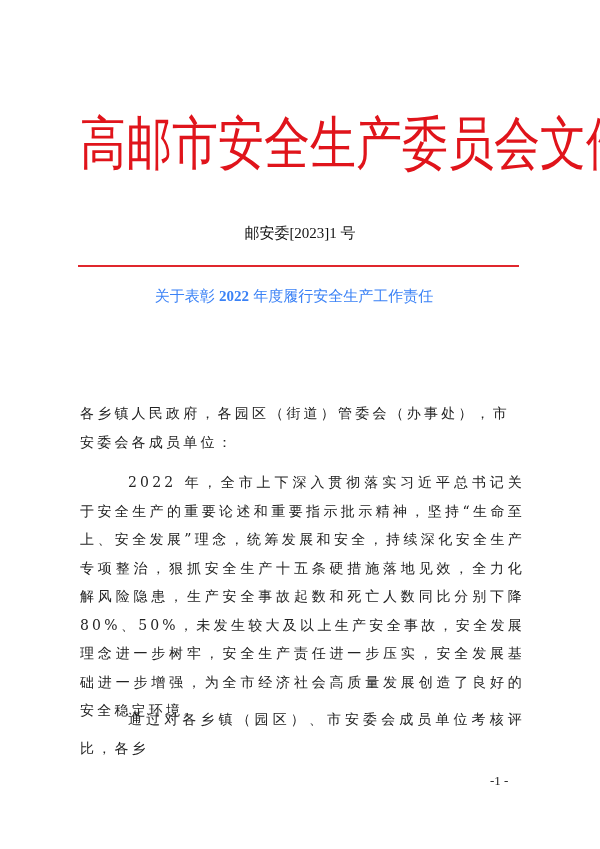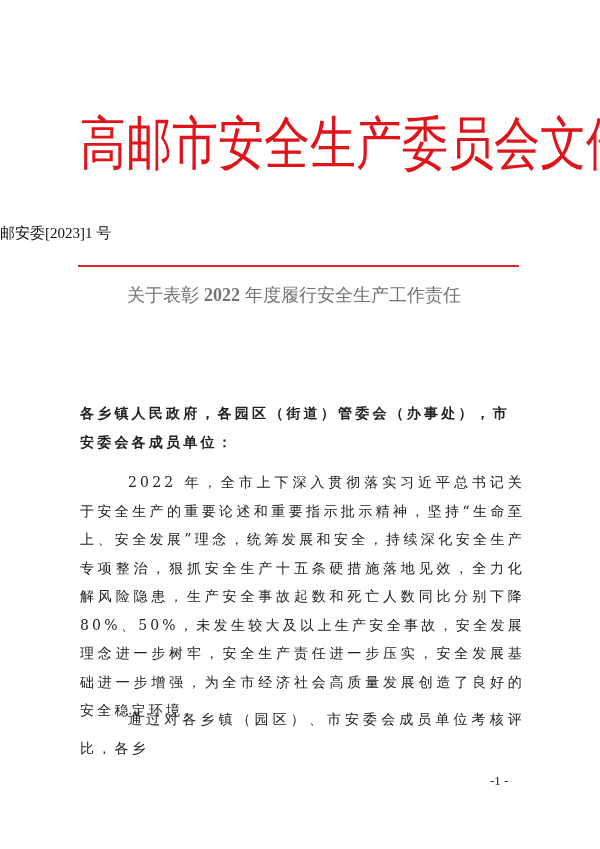--- a/index.html
+++ b/index.html
@@ -8,35 +8,35 @@
   .header-title {
     position: absolute; left: 60px; top: 108px; width: 480px; height: 72px;
     display: flex; justify-content: space-between; align-items: center;
     padding: 0 18px 0 20px; box-sizing: border-box;
     color: #e0141b; font-family: "Liberation Serif", "DejaVu Serif", serif;
     font-size: 46px; font-weight: normal; letter-spacing: 0;
     transform: scaleY(1.25); transform-origin: center;
   }
   .header-title span { display: inline-block; }
   .doc-number {
-    position: absolute; left: 0; top: 224px; width: 600px; text-align: left;
+    position: absolute; left: 0; top: 224px; width: 600px; text-align: center;
     font-family: "Liberation Serif", "DejaVu Serif", serif; font-size: 15px; color: #111;
   }
   .red-rule {
     position: absolute; left: 78px; top: 265px; width: 441px; height: 2px; background: #e0272d;
   }
   .doc-title {
     position: absolute; left: 0; top: 281px; width: 588px; text-align: center;
-    font-family: "Liberation Sans", "DejaVu Sans", sans-serif; font-size: 18px; color: #737373; line-height: 29px;
+    font-family: "Liberation Sans", "DejaVu Sans", sans-serif; font-size: 15px; color: #3b82f6; line-height: 29px;
   }
   .doc-title .year { font-family: "Liberation Serif", "DejaVu Serif", serif; font-weight: bold; }
   .addressee {
     position: absolute; left: 80px; top: 399px; width: 445px;
     font-family: "DejaVu Serif", "Liberation Serif", serif; font-size: 14px; color: #222;
-    line-height: 28.5px; letter-spacing: 3.2px; font-weight: bold;
+    line-height: 28.5px; letter-spacing: 3.2px;
   }
   .body-para {
     position: absolute; left: 80px; width: 445px;
     font-family: "DejaVu Serif", "Liberation Serif", serif; font-size: 14px; color: #222;
     line-height: 28.5px; letter-spacing: 3.2px; text-indent: 48px; text-align: justify;
   }
   .para1 { top: 468px; }
   .para2 { top: 706px; font-family: Liberation Mono, monospace; }
   .page-number {
     position: absolute; left: 490px; top: 773px;

